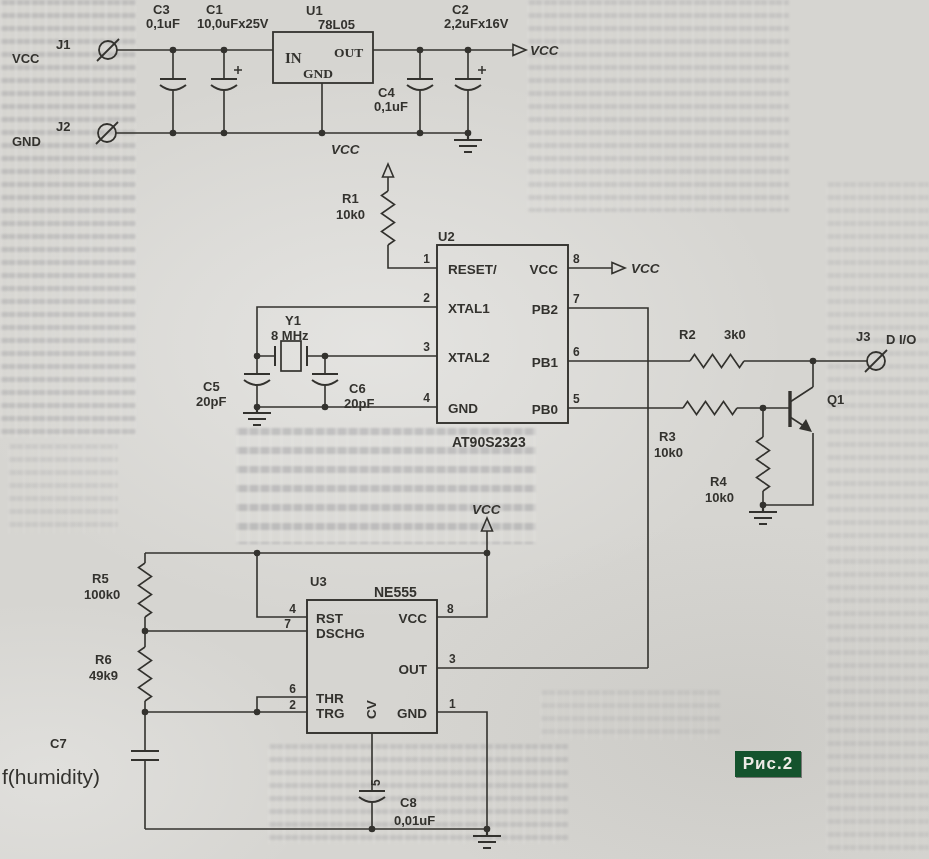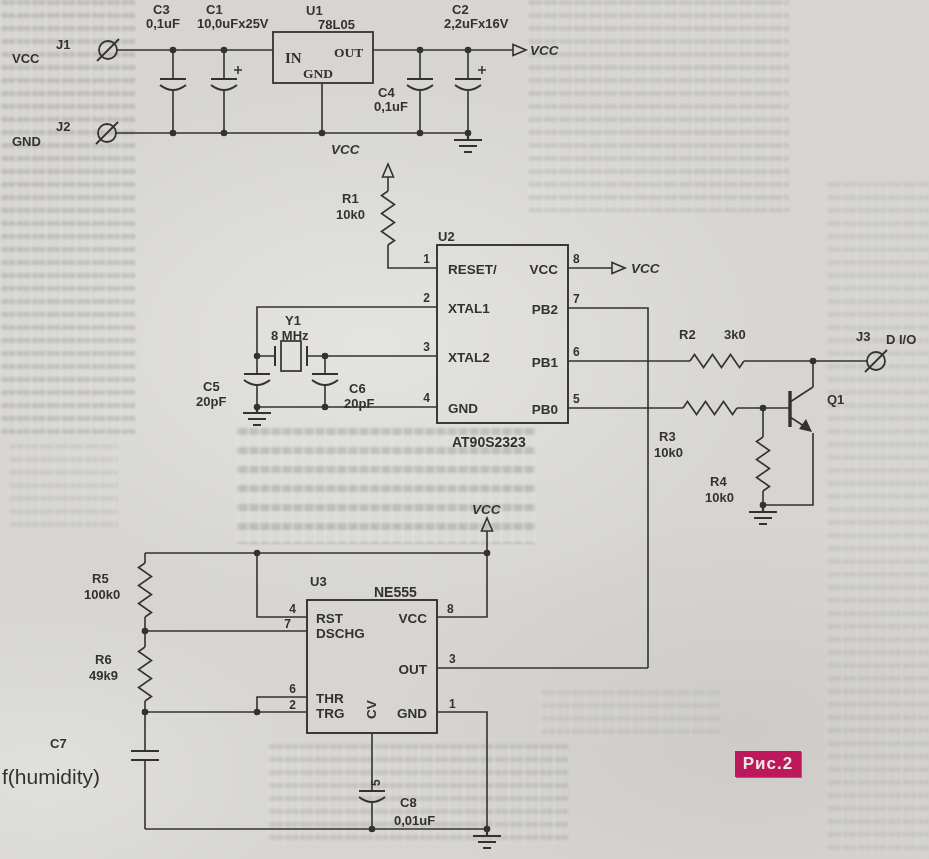--- a/index.html
+++ b/index.html
@@ -38,21 +38,21 @@
   .lbl{font:700 13px "Liberation Sans", sans-serif;}
   .num{font:700 12px "Liberation Sans", sans-serif;}
   .pin{font:700 13.5px "Liberation Sans", sans-serif;}
   .chip{font:700 14px "Liberation Sans", sans-serif;}
   .ser{font:700 15px "Liberation Serif", serif;}
   .ser2{font:700 13.5px "Liberation Serif", serif;}
   .vcc{font:italic 700 13.5px "Liberation Sans", sans-serif;}
   .big{font:400 21px "Liberation Sans", sans-serif;}
   .fig-badge{
     position:absolute; left:735px; top:751px; width:66px; height:26px;
-    background:#be185d; color:#edebe6; font:800 17px "Liberation Sans", sans-serif;
+    background:#14532d; color:#edebe6; font:800 17px "Liberation Sans", sans-serif;
     text-align:center; line-height:26px; letter-spacing:1px;
     box-shadow:1px 1px 0 rgba(60,60,58,.6);
   }
 </style>
 </head>
 <body>
 
 <div class="page">
 
   <div class="bleed b1"></div>

